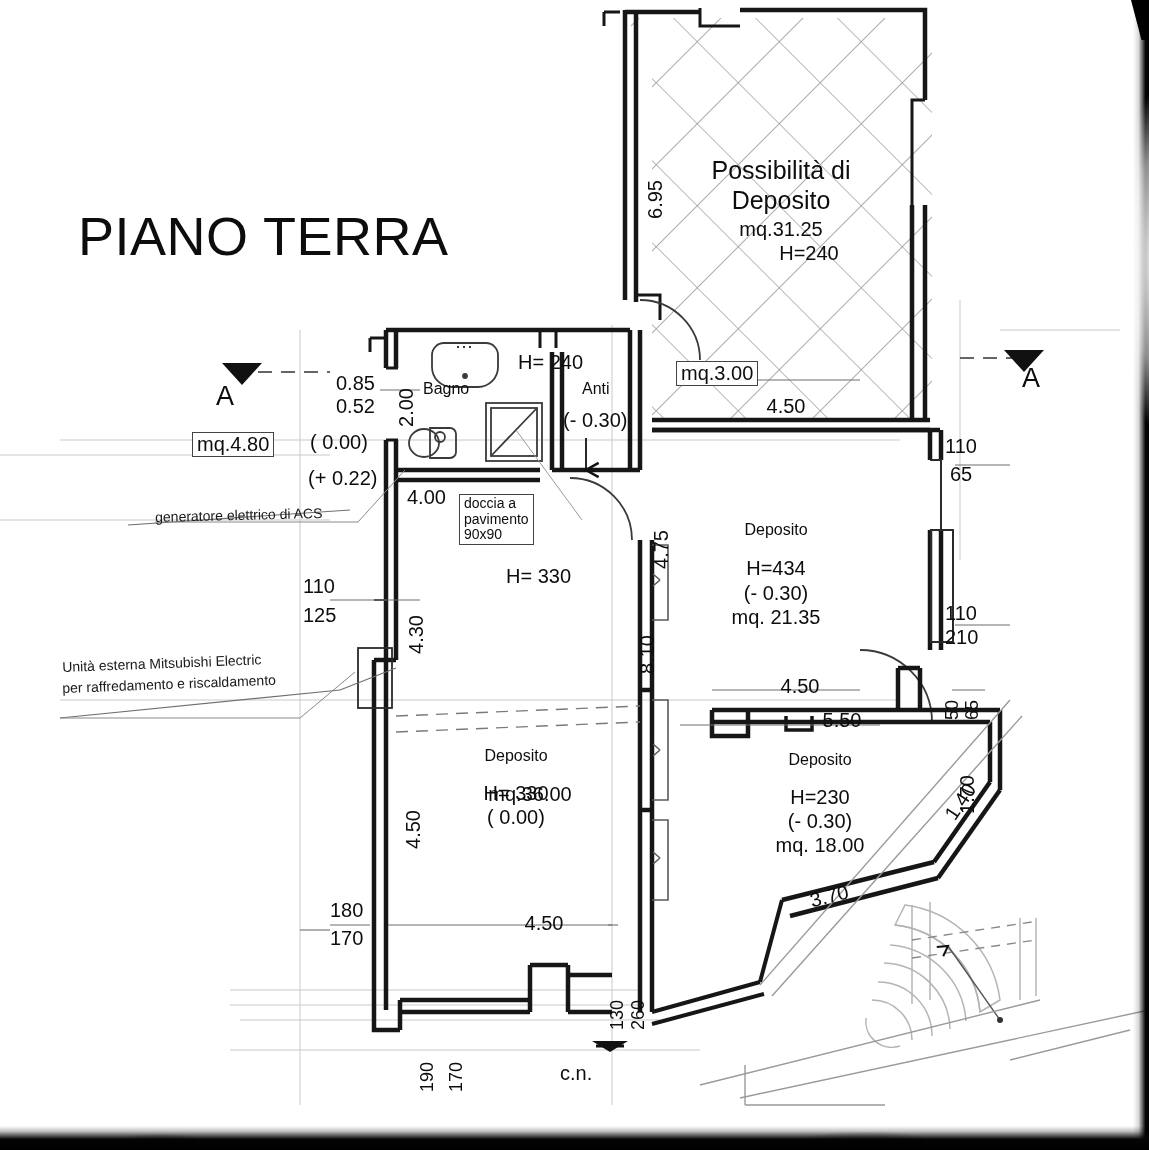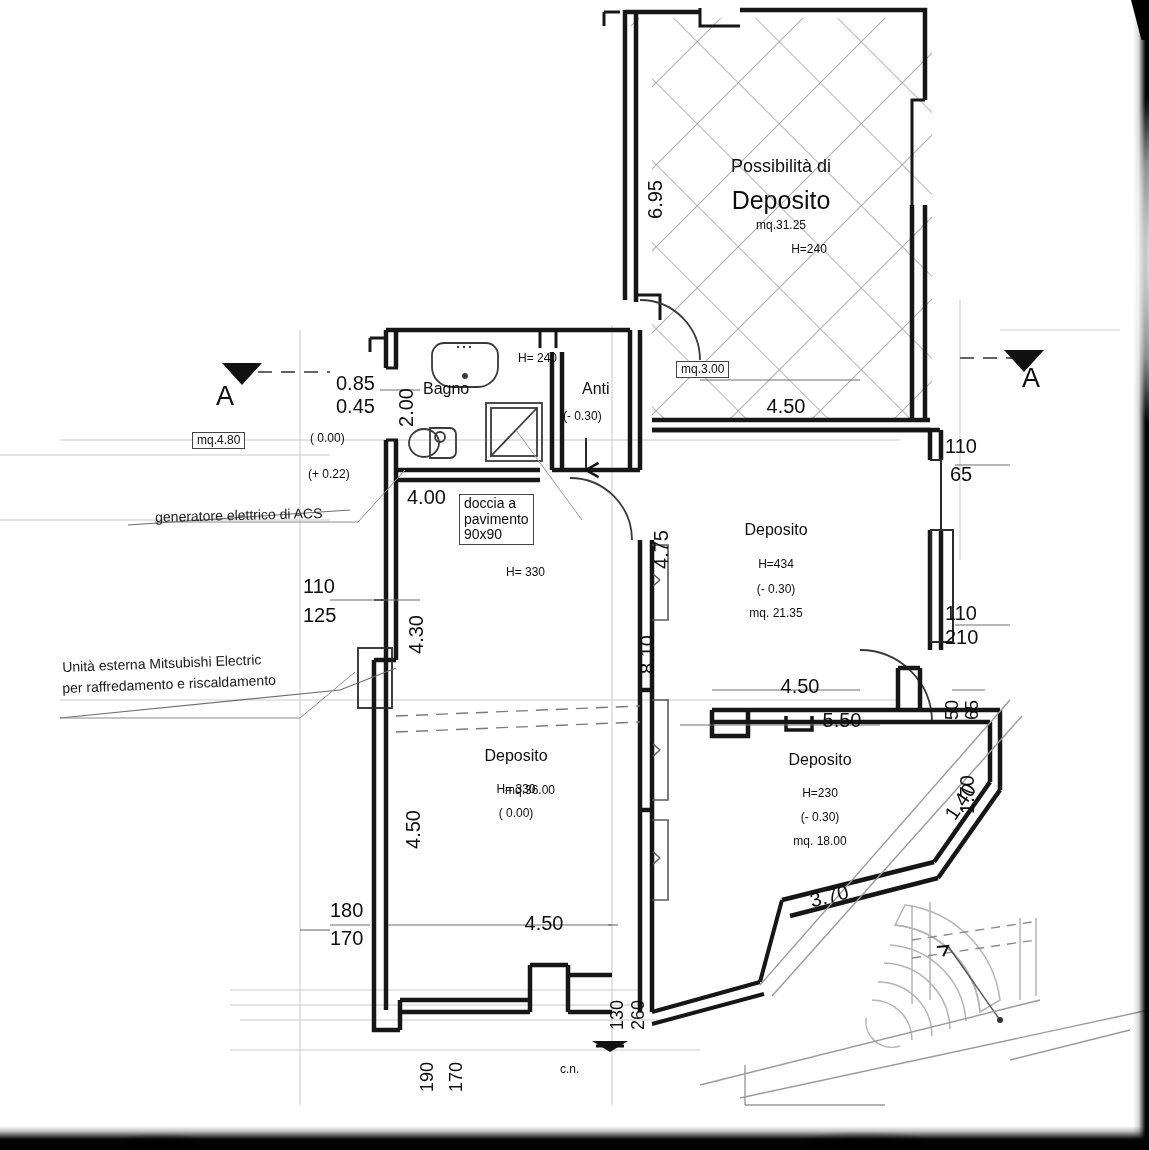--- a/index.html
+++ b/index.html
@@ -6,21 +6,21 @@
   body{width:1149px;height:1150px;position:relative;overflow:hidden;
        font-family:"Liberation Sans","DejaVu Sans",sans-serif;color:#111;}
   #stage{position:absolute;left:0;top:0;width:1149px;height:1150px;background:#fff;}
   #plan{position:absolute;left:0;top:0;width:1149px;height:1150px;}
   .lbl{position:absolute;white-space:pre;line-height:1.06;color:#0d0d0d;}
   .ctr{transform:translateX(-50%);text-align:center;}
   .vert{transform-origin:left top;}
   .boxed{border:1px solid #444;padding:1px 4px;background:rgba(255,255,255,.92);}
   .title{font-size:54px;letter-spacing:.5px;}
   .rm{font-size:16px;}
-  .rm-s{font-size:12px;}
+  .rm-s{font-size:20px;}
   .dim{font-size:20px;}
   .dim-s{font-size:18px;}
   .note{font-size:14px;color:#1a1a1a;}
   
   .edge-r{position:absolute;right:0;top:0;width:16px;height:1150px;
     background:linear-gradient(90deg,rgba(0,0,0,0) 0%,rgba(0,0,0,.15) 35%,#050505 78%,#000 100%);}
   .edge-r2{position:absolute;right:0;top:95px;width:26px;height:330px;
     background:radial-gradient(ellipse at 120% 50%,rgba(255,255,255,.95) 0%,rgba(255,255,255,.55) 45%,rgba(255,255,255,0) 72%);}
   .edge-b{position:absolute;left:0;bottom:0;width:1149px;height:24px;
     background:linear-gradient(0deg,#000 0%,#050505 45%,rgba(0,0,0,.25) 78%,rgba(0,0,0,0) 100%);}
@@ -285,32 +285,33 @@
 
     <path d="M592 1041 L628 1041 L610 1052 Z" fill="#111"></path>
     <path d="M596 1046 L624 1046" stroke="#111" stroke-width="3"></path>
 
     <g stroke="#8a8a8a" stroke-width="1" fill="none">
       <path d="M155 522 H358 L405 470"></path>
       <path d="M60 718 H300 L355 672"></path>
     </g>
   </svg>
 
-
-  <div class="lbl rm ctr" style="left:781px;top:157px;font-size:18px;text-align:right;">Possibilità di</div>
+  <div class="lbl title" style="left:78px;top:208px;">PIANO TERRA</div>
+
+  <div class="lbl rm ctr" style="left:781px;top:157px;font-size:25px;text-align:right;">Possibilità di</div>
   <div class="lbl rm ctr" style="left:781px;top:187px;font-size:25px;">Deposito</div>
   <div class="lbl rm-s ctr" style="left:781px;top:219px;">mq.31.25</div>
   <div class="lbl rm-s ctr" style="left:781px;top:243px;margin-left:28px;">H=240</div>
 
   <div class="lbl dim vert" style="left:666px;top:180px;transform:rotate(-90deg) translateX(-100%) translateY(-100%);">6.95</div>
 
   <div class="lbl dim vert" style="left:417px;top:388px;transform:rotate(-90deg) translateX(-100%) translateY(-100%);">2.00</div>
 
   <div class="lbl dim" style="left:336px;top:373px;">0.85</div>
-  <div class="lbl dim" style="left:336px;top:396px;">0.45</div>
+  <div class="lbl dim" style="left:336px;top:396px;">0.52</div>
 
   <div class="lbl rm" style="left:423px;top:381px;">Bagno</div>
   <div class="lbl rm-s" style="left:518px;top:352px;">H= 240</div>
 
   <div class="lbl rm" style="left:582px;top:381px;">Anti</div>
   <div class="lbl rm-s" style="left:563px;top:410px;">(- 0.30)</div>
 
   <div class="lbl rm-s boxed" style="left:676px;top:361px;">mq.3.00</div>
 
   <div class="lbl rm-s boxed" style="left:192px;top:432px;">mq.4.80</div>

